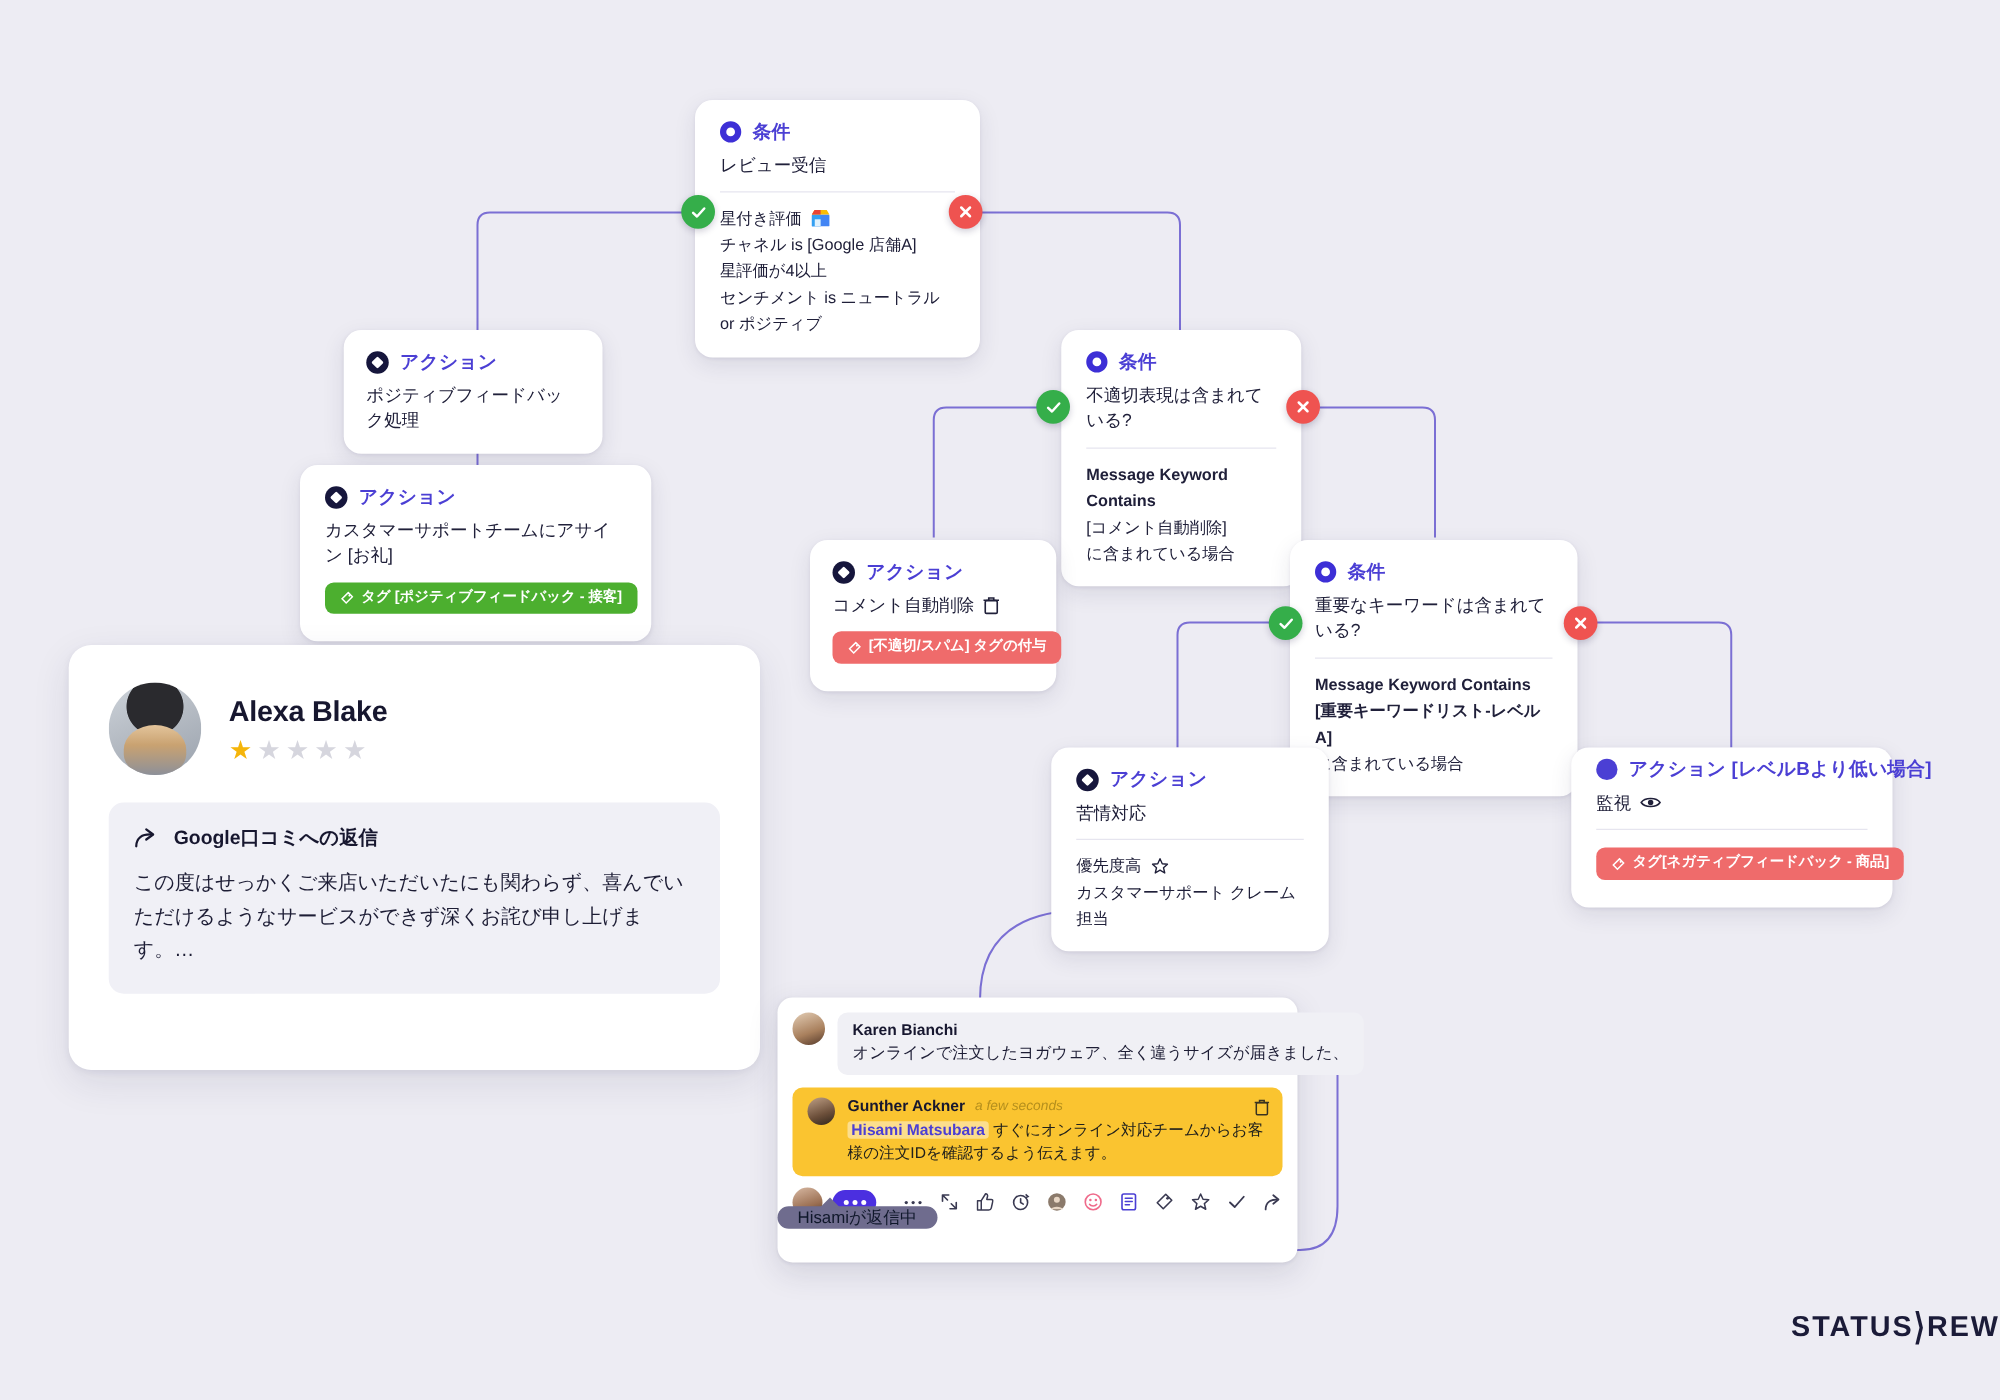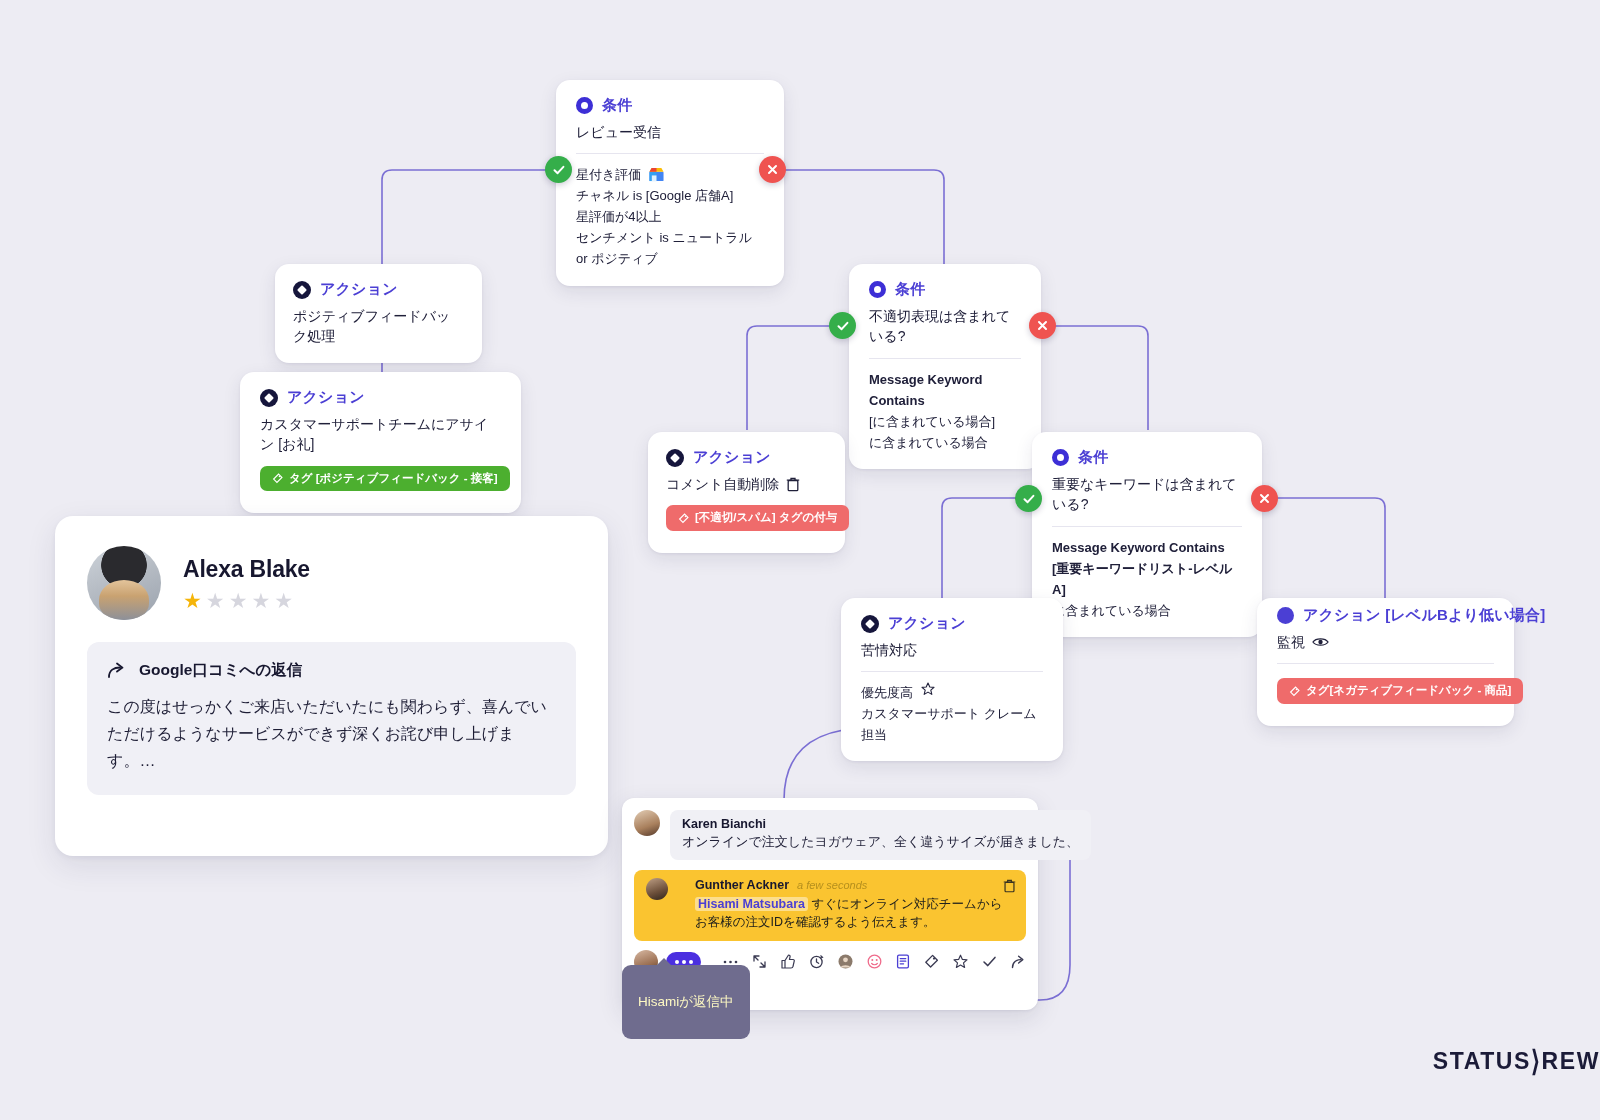--- a/index.html
+++ b/index.html
@@ -119,40 +119,40 @@
     background: #fff; border-radius: 12px;
     box-shadow: 0 8px 24px rgba(40,35,80,.13), 0 1px 3px rgba(40,35,80,.08);
     padding: 12px 12px 0 12px;
   }
   .msg-in { display: flex; gap: 10px; align-items: flex-start; }
   .msg-in .bubble { background: #f0f0f5; border-radius: 8px; padding: 7px 12px 9px; flex: 1 1 auto; }
   .sender { font-size: 12.5px; font-weight: 700; color: #17172f; }
   .msg-body { font-size: 13px; color: #1d1d35; margin-top: 2px; line-height: 1.35; white-space: nowrap; }
   .note-yellow {
     margin-top: 10px; background: #fac430; border-radius: 8px; padding: 8px 12px 10px;
-    display: flex; gap: 27px; position: relative;
+    display: flex; gap: 10px; position: relative;
   }
   .note-head { display: flex; align-items: center; gap: 8px; }
   .note-time { font-size: 11px; font-style: italic; color: #b58f1d; }
   .note-text { font-size: 12.5px; color: #20201c; margin-top: 3px; line-height: 1.45; }
   .mention { background: rgba(255,255,255,.45); color: #4b3fd4; font-weight: 700; border-radius: 3px; padding: 0 3px; }
   .trash { position: absolute; right: 10px; top: 9px; }
   .chat-toolbar { display: flex; align-items: center; gap: 0; margin-top: 9px; padding-bottom: 8px; }
   .typing-pill {
     width: 36px; height: 20px; border-radius: 10px; background: #4b2fe0;
     display: flex; align-items: center; justify-content: center; gap: 3px; margin-left: 8px;
   }
   .typing-pill i { width: 4px; height: 4px; border-radius: 50%; background: #fff; display: block; }
   .tb-icons { display: flex; align-items: center; gap: 14px; margin-left: 22px; color: #3a3a52; }
   .tb-icons span { display: inline-flex; }
 
   
   #typing-tip {
-    position: absolute; left: 622px; top: 965px; background: #6f6c8e; color: #fef9c3;
-    font-size: 13.5px; padding: 28px 16px; border-radius: 9px;
+    position: absolute; left: 622px; top: 965px; background: #6f6c8e; color: #0f172a;
+    font-size: 13.5px; padding: 0 16px; border-radius: 9px;
   }
   #typing-tip::before {
     content: ""; position: absolute; top: -7px; left: 34px;
     border-left: 8px solid transparent; border-right: 8px solid transparent;
     border-bottom: 8px solid #6f6c8e;
   }
 
   
   #assign-card {
     position: absolute; left: 965px; top: 745px; width: 168px;
@@ -285,21 +285,21 @@
 
   <div class="node" id="n-prof" style="left:849px; top:264px; width:192px;">
     <div class="node-head">
       <span class="ico-cond"></span>
       <span class="node-kind">条件</span>
     </div>
     <div class="node-title">不適切表現は含まれている?</div>
     <div class="divider"></div>
     <div class="node-body">
       <div class="strong">Message Keyword Contains</div>
-      <div>[に含まれている場合]</div>
+      <div>[コメント自動削除]</div>
       <div>に含まれている場合</div>
     </div>
   </div>
   <div class="badge yes" style="left:829px; top:312px;">
     <svg width="14" height="14" viewBox="0 0 14 14">
       <path d="M2.5 7.3 L5.6 10.2 L11.4 3.8" stroke="#fff" stroke-width="2" fill="none" stroke-linecap="round" stroke-linejoin="round"></path>
     </svg>
   </div>
   <div class="badge no" style="left:1029px; top:312px;">
     <svg width="13" height="13" viewBox="0 0 13 13">
@@ -353,21 +353,21 @@
   </div>
 
   <div class="node" id="n-comp" style="left:841px; top:598px; width:222px;">
     <div class="node-head">
       <span class="ico-action"></span>
       <span class="node-kind">アクション</span>
     </div>
     <div class="node-title">苦情対応</div>
     <div class="divider"></div>
     <div class="node-body">
-      <div style="display:flex;align-items:flex-start;gap:8px;">
+      <div style="display:flex;align-items:center;gap:8px;">
         <span>優先度高</span>
         <svg width="14" height="14" viewBox="0 0 14 14">
           <path d="M7 1 L8.8 5 L13 5.4 L9.8 8.2 L10.8 12.4 L7 10.1 L3.2 12.4 L4.2 8.2 L1 5.4 L5.2 5 Z" fill="none" stroke="#20203a" stroke-width="1.1" stroke-linejoin="round"></path>
         </svg>
       </div>
       <div>カスタマーサポート クレーム担当</div>
     </div>
   </div>
 
   <div class="node" id="n-mon" style="left:1257px; top:598px; width:257px; padding:8px 20px 22px;">

